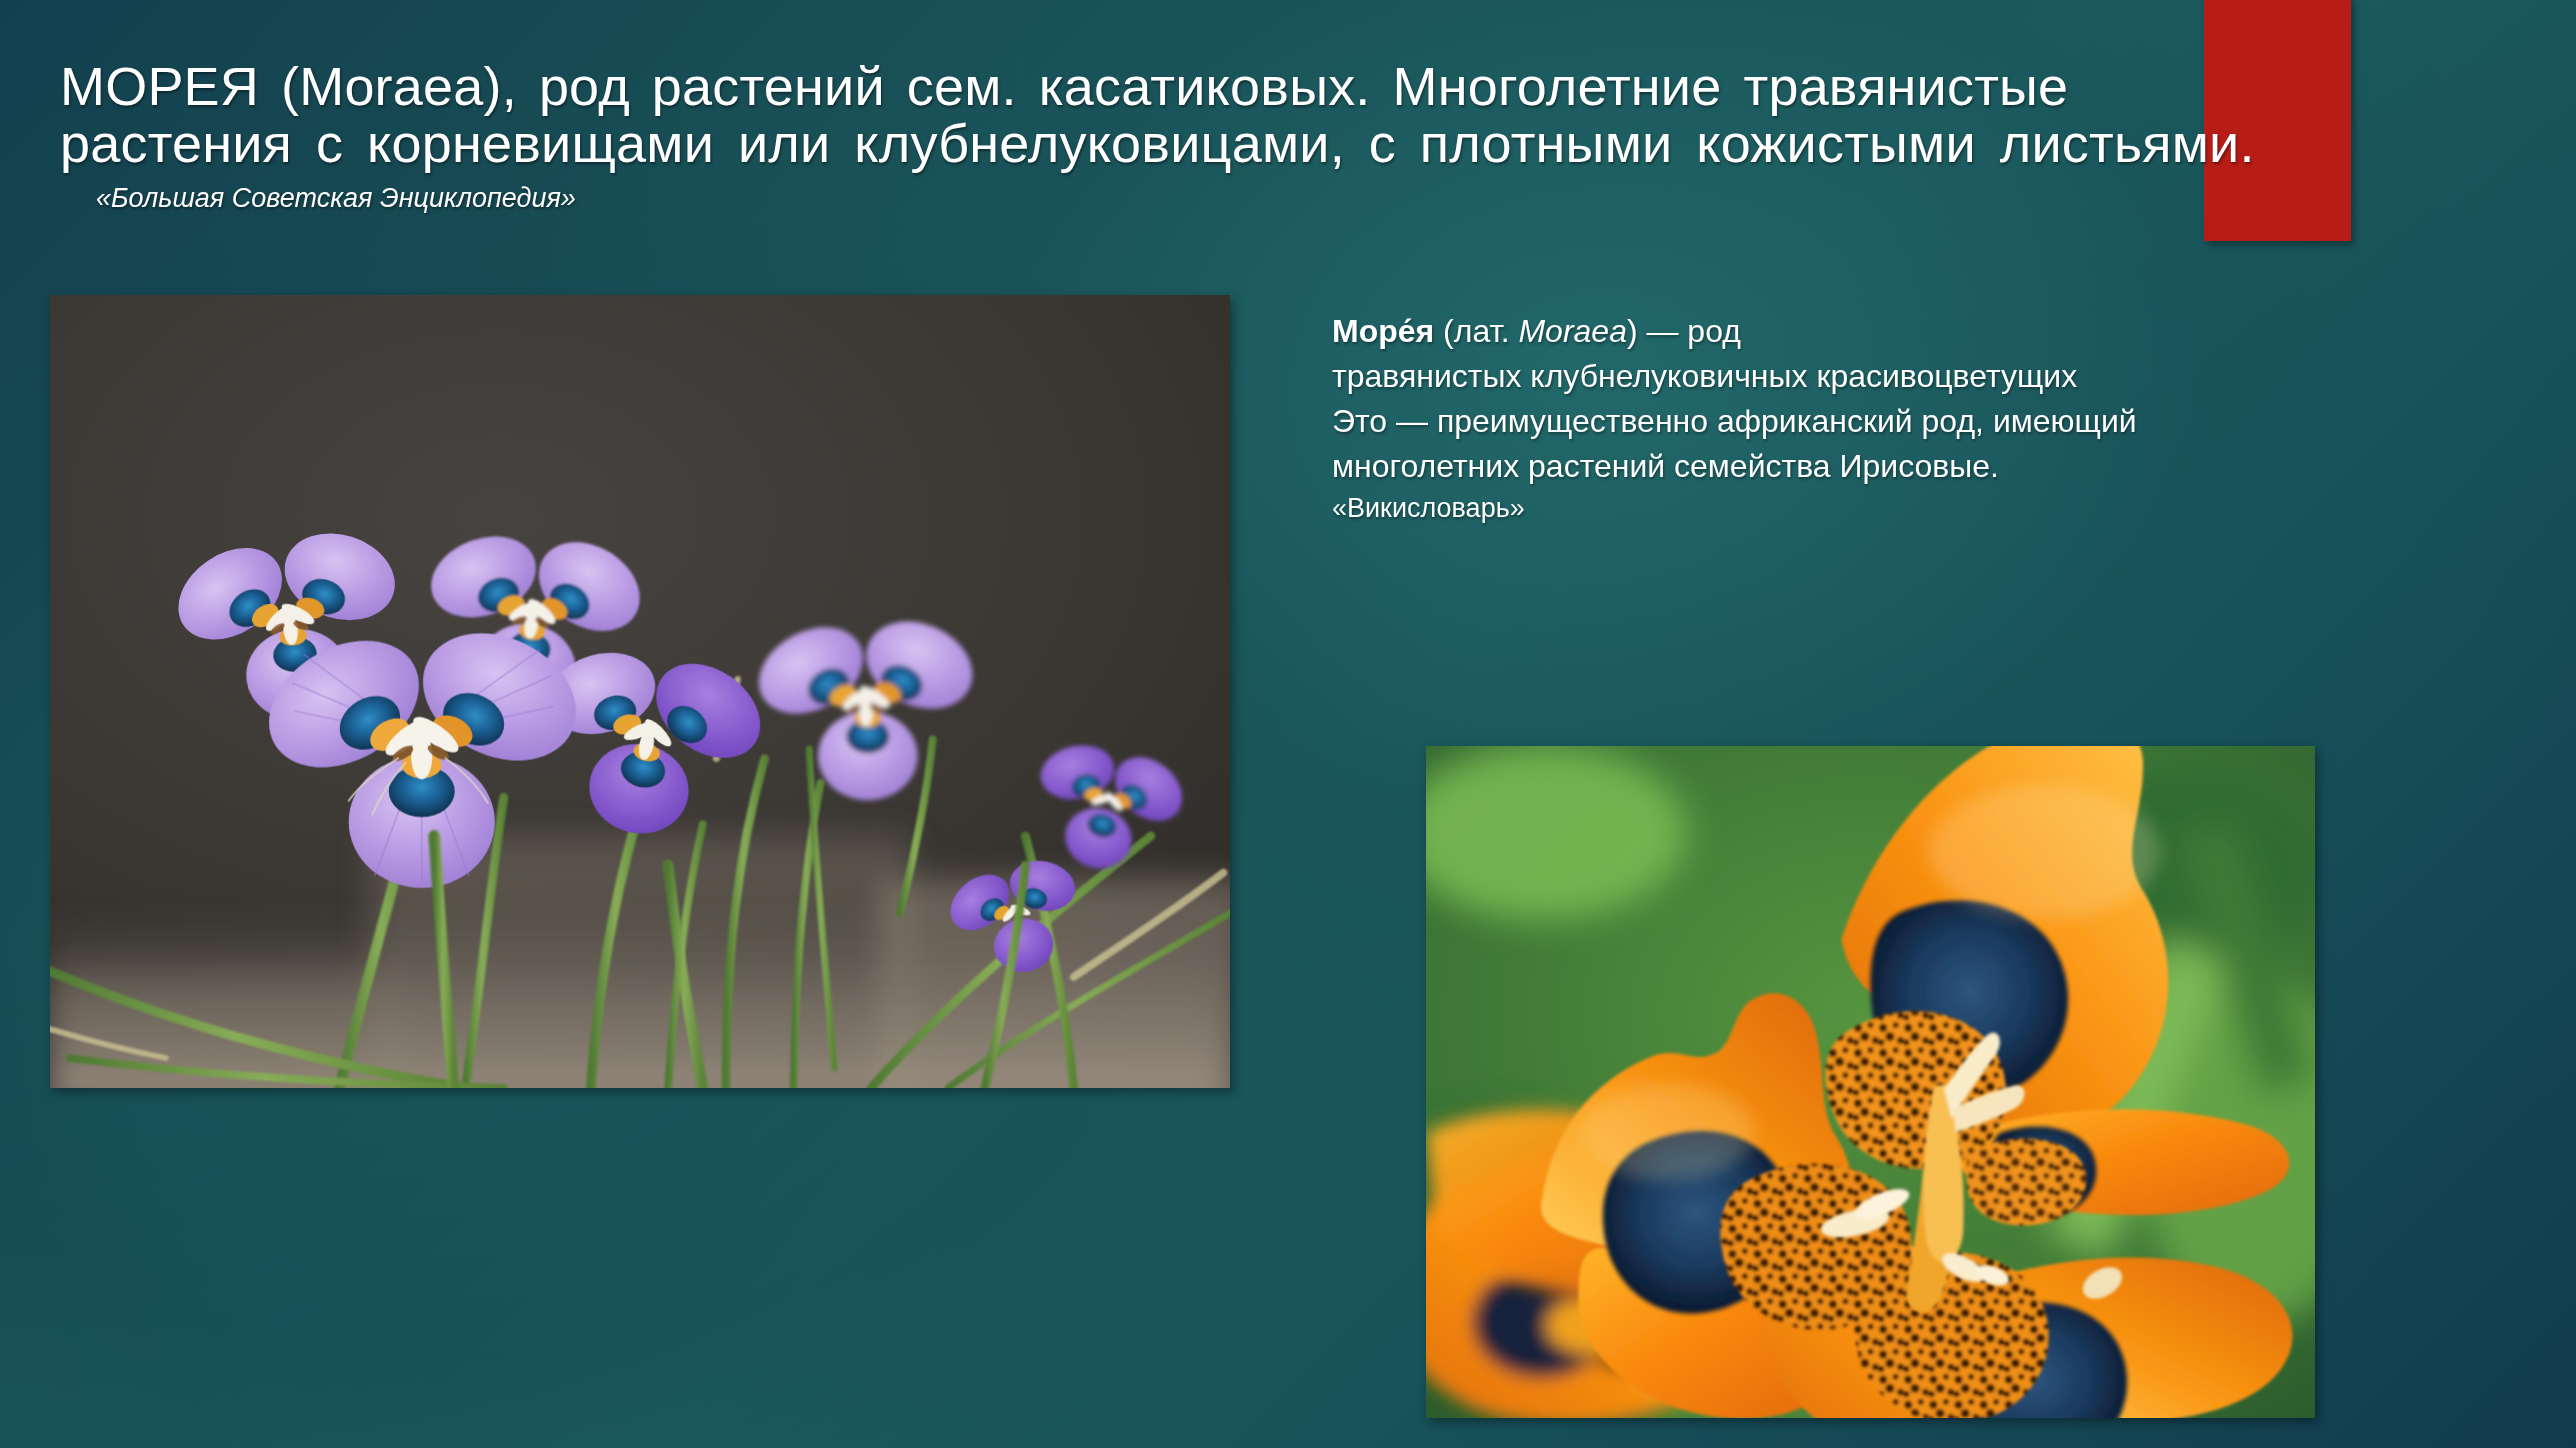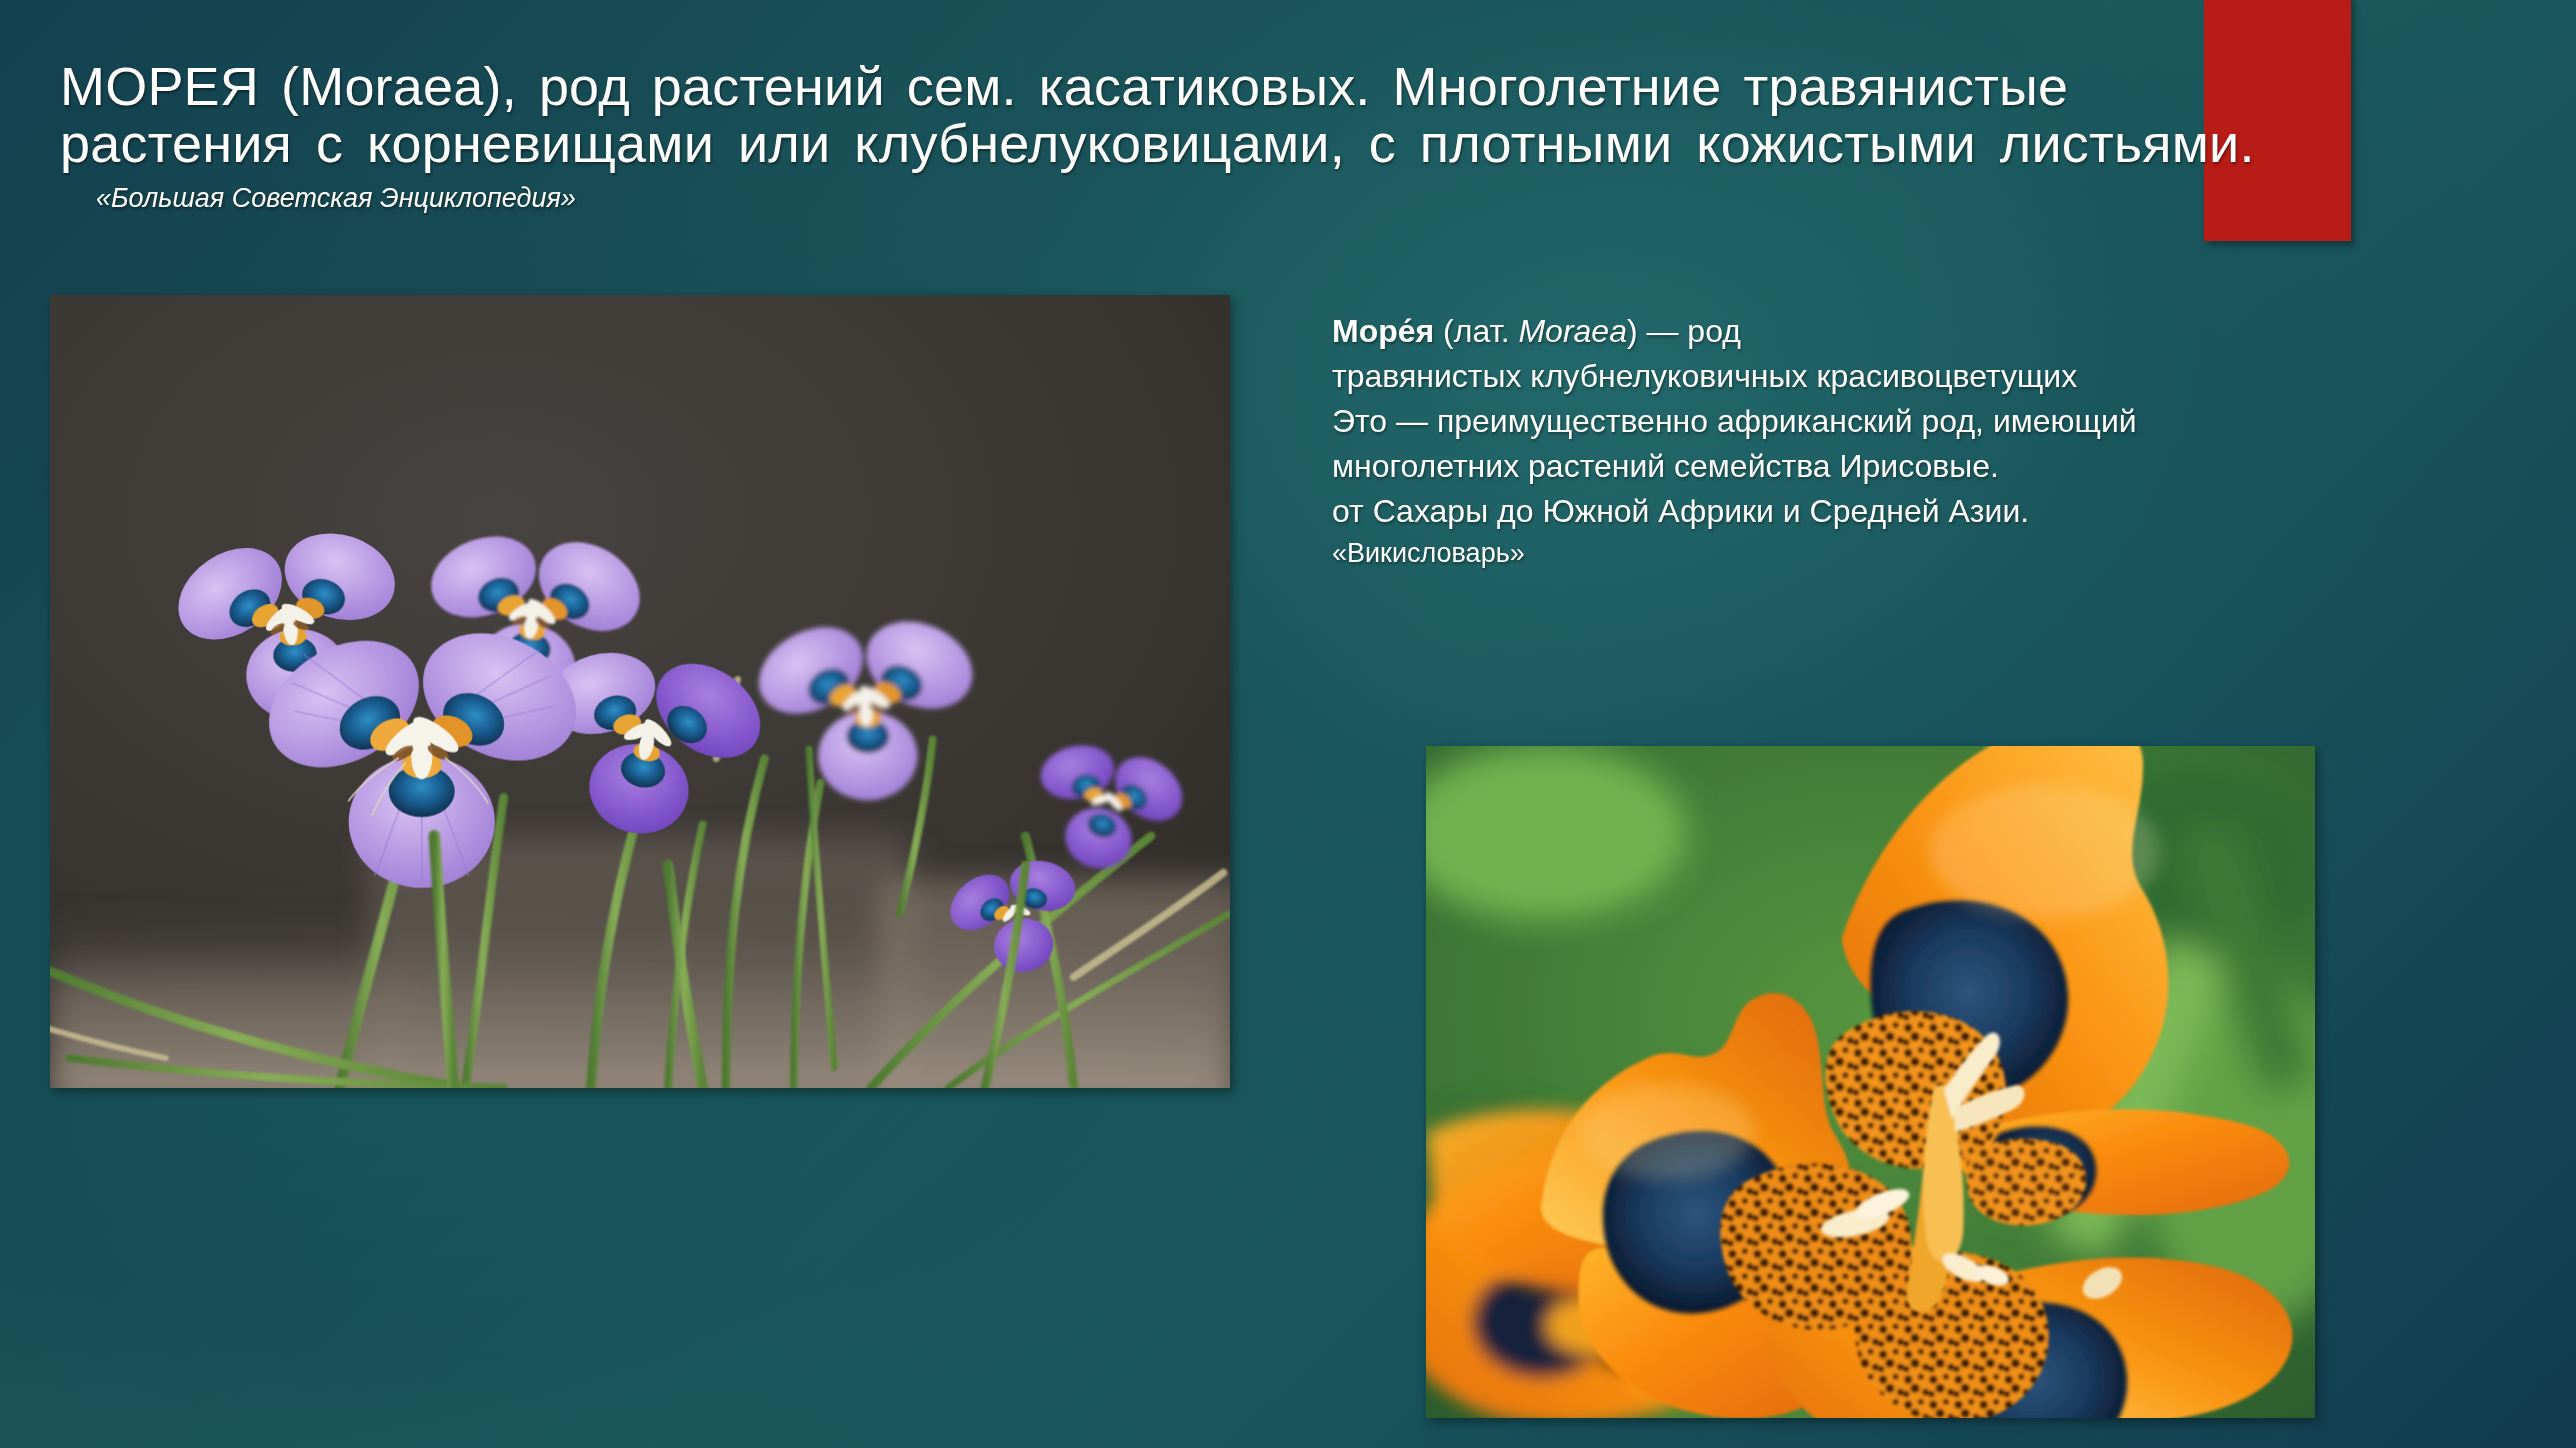--- a/index.html
+++ b/index.html
@@ -76,21 +76,20 @@
     <div class="hline l1">МОРЕЯ (Moraea), род растений сем. касатиковых. Многолетние травянистые</div>
     <div class="hline l2">растения с корневищами или клубнелуковицами, с плотными кожистыми листьями.</div>
   </div>
   <div class="source-top">«Большая Советская Энциклопедия»</div>
 
   <div class="right-text">
     <div class="rline"><b>Море́я</b><span> (лат. </span><i>Moraea</i><span>) — род</span></div>
     <div class="rline">травянистых клубнелуковичных красивоцветущих</div>
     <div class="rline">Это — преимущественно африканский род, имеющий</div>
     <div class="rline">многолетних растений семейства Ирисовые.</div>
-    <div class="rline">от Сахары до Южной Африки и Средней Азии.</div>
     <div class="rline source-bottom">«Викисловарь»</div>
   </div>
 
   <div class="photo" id="photo-left">
     <svg viewBox="0 0 1222 821" preserveAspectRatio="xMidYMid slice">
       <defs>
         <radialGradient id="lbg" cx="38%" cy="28%" r="95%">
           <stop offset="0%" stop-color="#474340"></stop>
           <stop offset="55%" stop-color="#3a3733"></stop>
           <stop offset="100%" stop-color="#2a2724"></stop>

